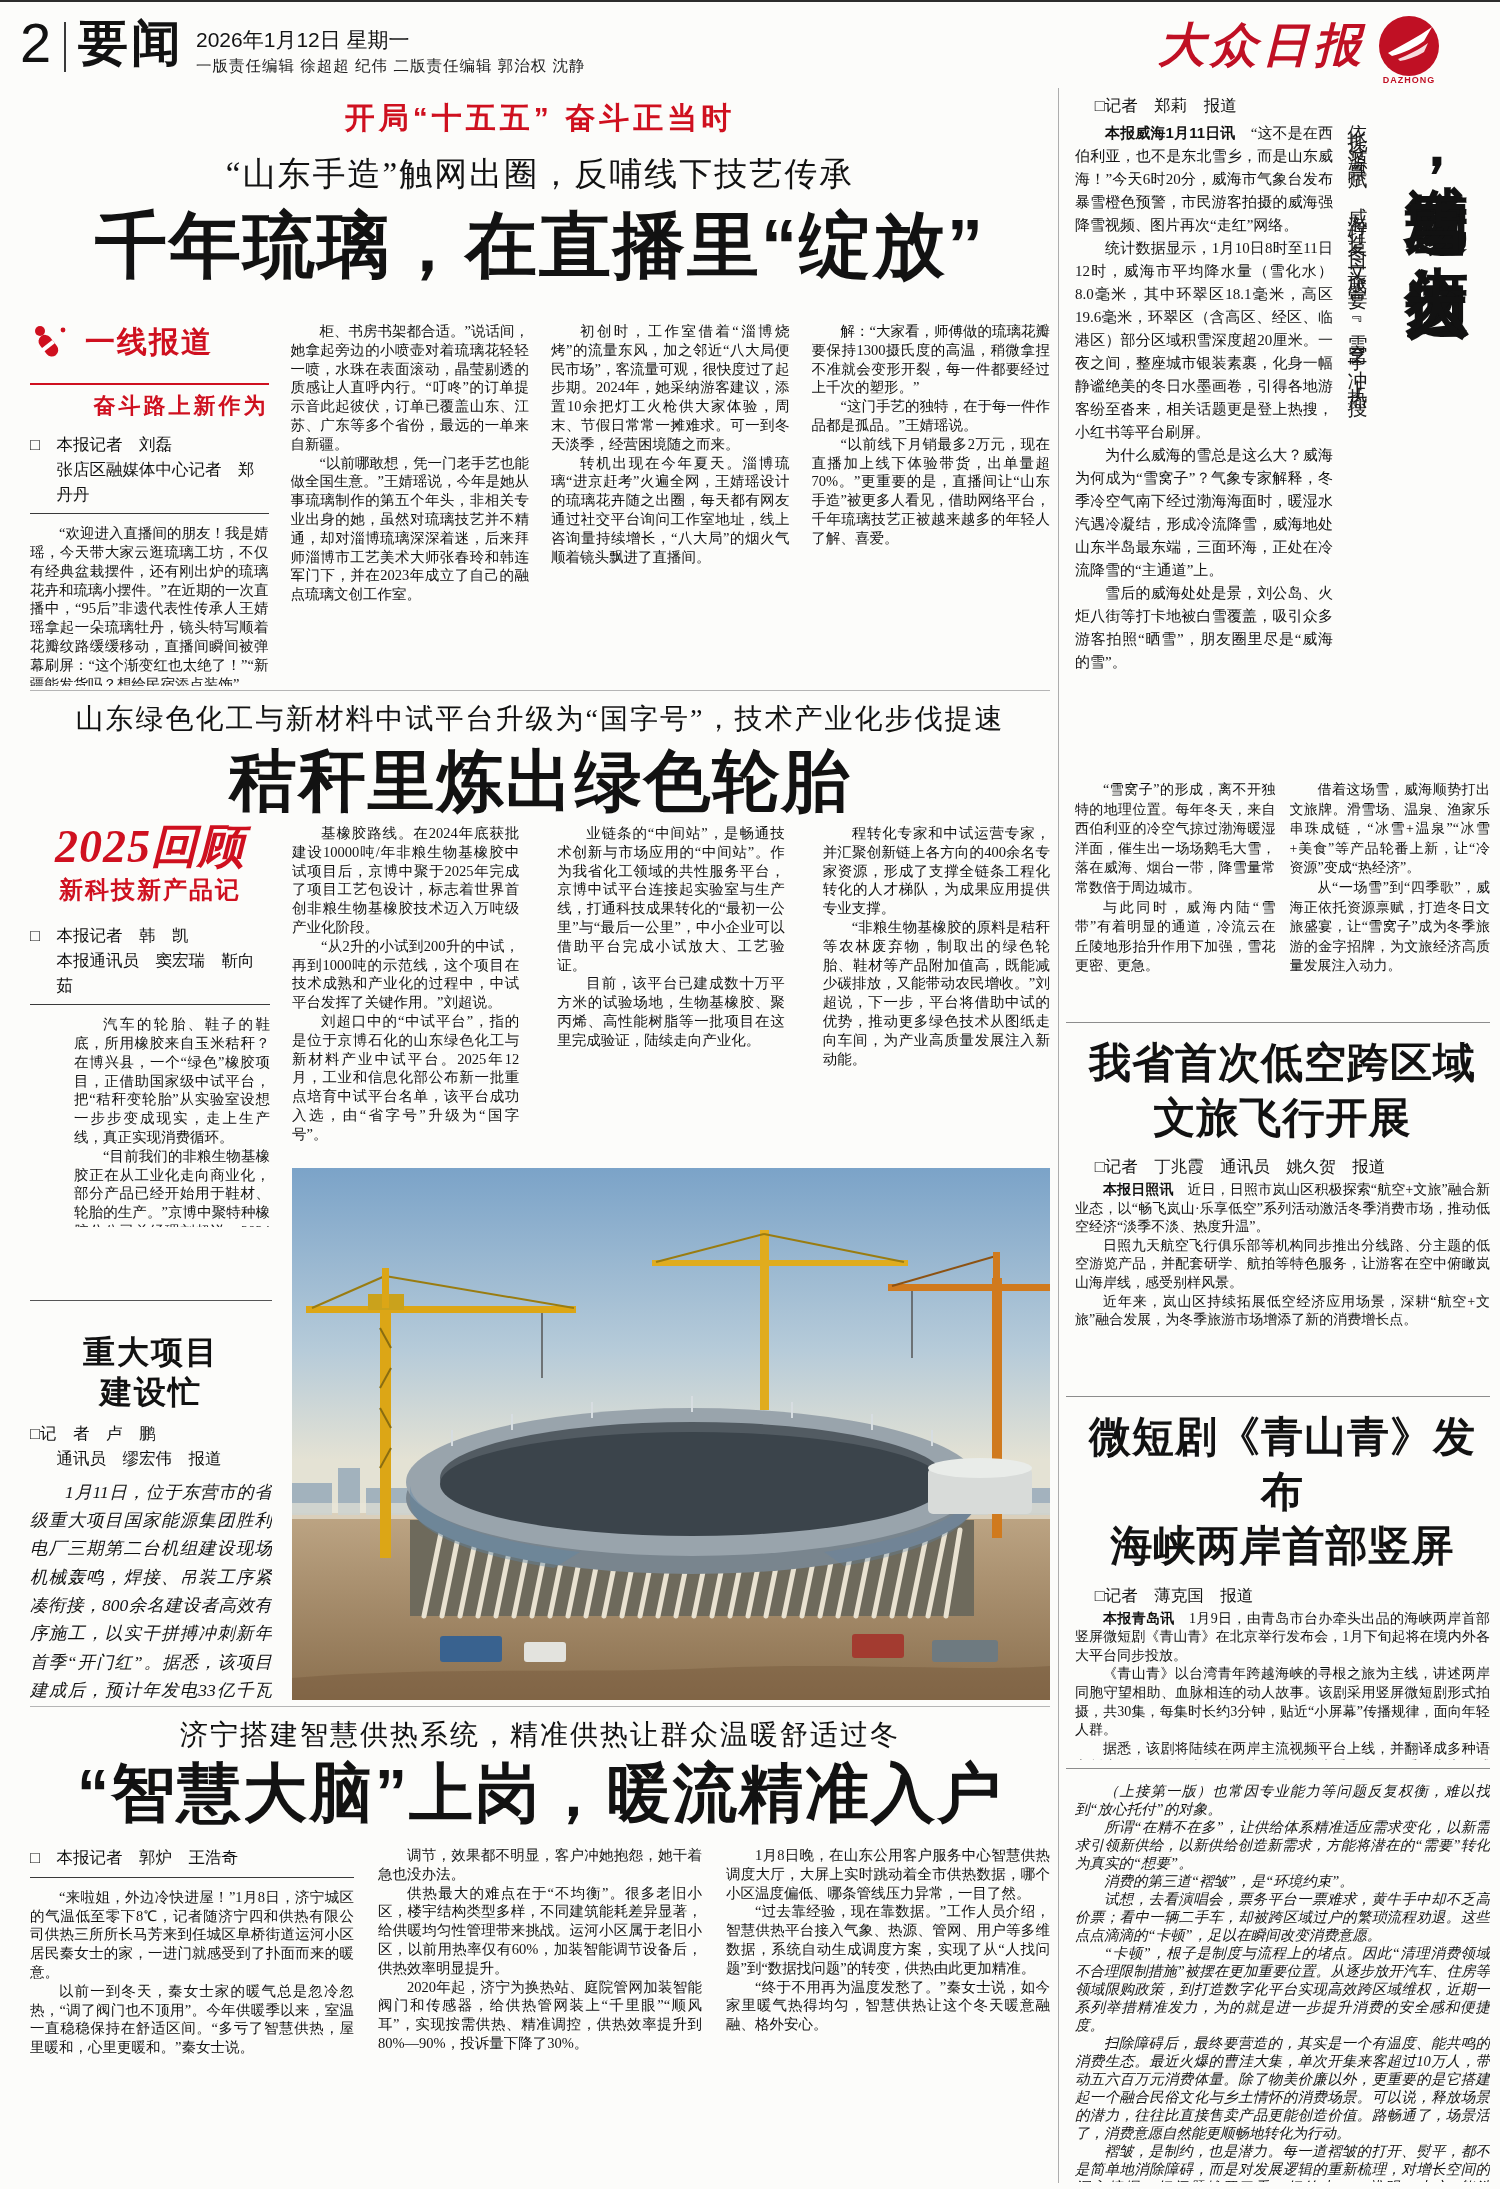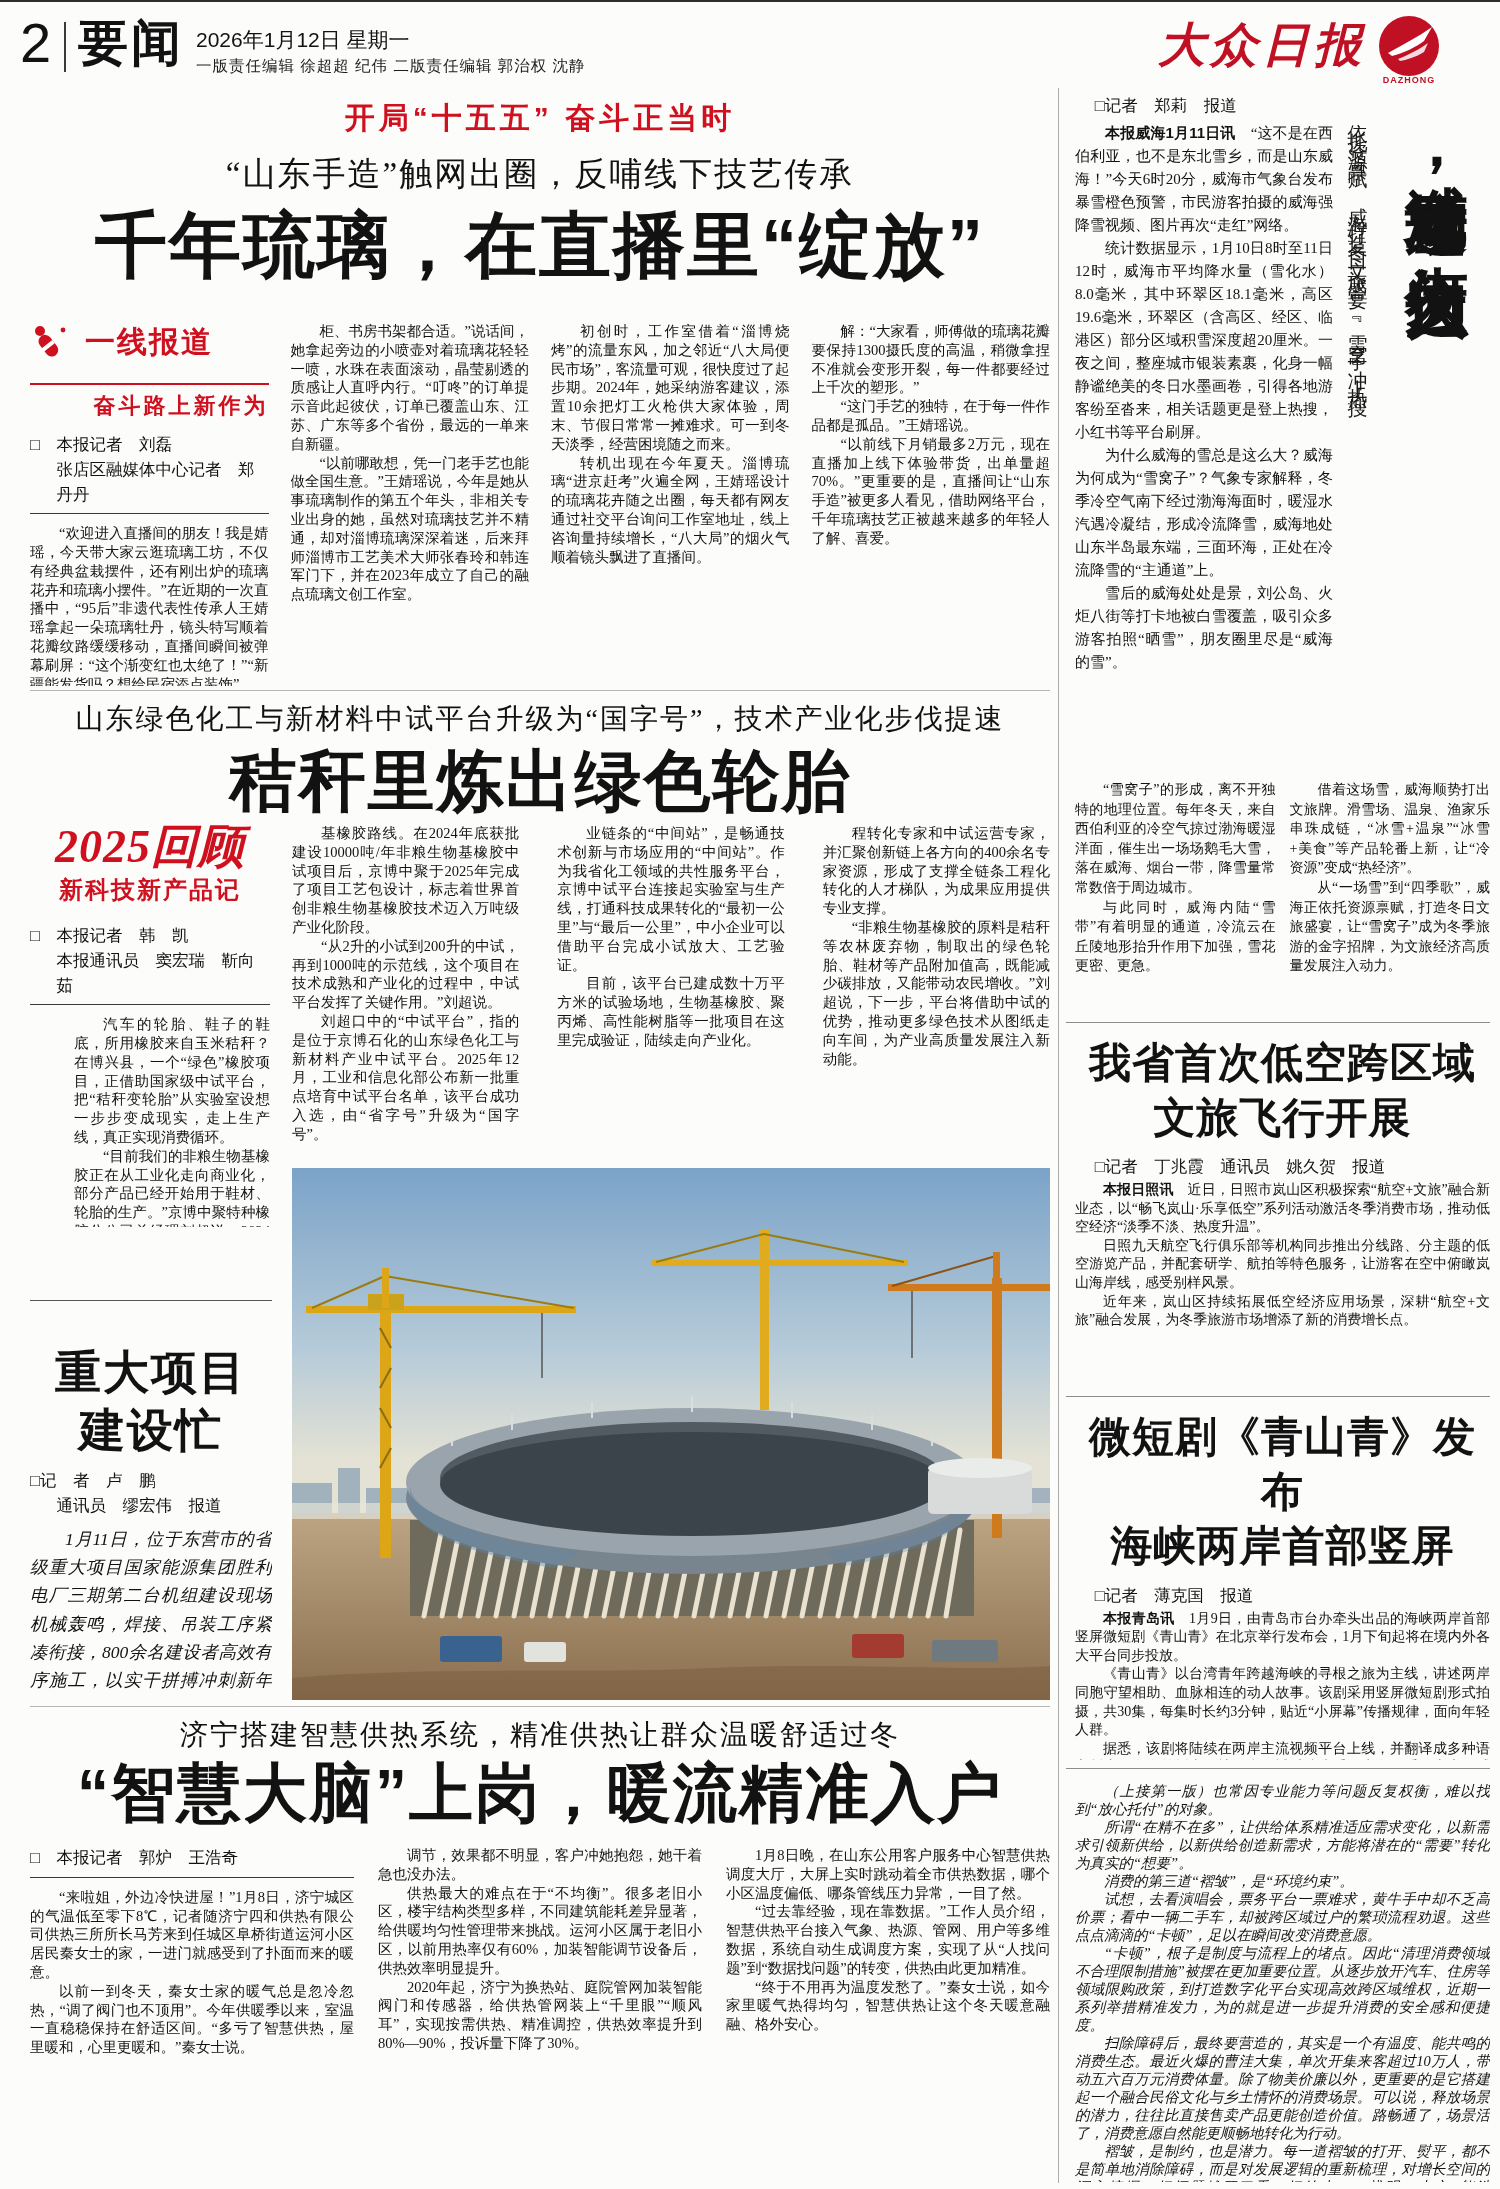--- a/index.html
+++ b/index.html
@@ -255,21 +255,21 @@
       <rect x="148" y="468" width="62" height="26" rx="3" fill="#39628f"></rect>
       <rect x="232" y="474" width="42" height="20" rx="3" fill="#e3e3de"></rect>
       <rect x="560" y="466" width="52" height="24" rx="3" fill="#a33b30"></rect>
       <rect x="640" y="472" width="66" height="22" rx="3" fill="#6e7a80"></rect>
       <path d="M0,510 C140,498 300,506 420,500 C560,494 680,504 758,498 L758,532 L0,532 Z" fill="#75593b" opacity=".45"></path>
     </svg>
   </div>
 
   <div class="rule-h" style="left:30px;top:1300px;width:242px;background:#555"></div>
   <div class="abs" style="left:30px;top:1332px;width:242px;height:368px;overflow:hidden;">
-    <div class="h-main center" style="font-size:46px;line-height:1.25;margin-top:12px;">
+    <div class="h-main center" style="font-size:32px;line-height:1.25;">
       <div>重大项目</div>
       <div>建设忙</div>
     </div>
     <div class="byline-plain" style="margin-top:10px;">
       <div>□记　者　卢　鹏</div>
       <div class="l2" style="padding-left:1.6em;">通讯员　缪宏伟　报道</div>
     </div>
     <div class="bt kai" style="font-size:17.5px;line-height:1.62;margin-top:6px;">
         <p>1月11日，位于东营市的省级重大项目国家能源集团胜利电厂三期第二台机组建设现场机械轰鸣，焊接、吊装工序紧凑衔接，800余名建设者高效有序施工，以实干拼搏冲刺新年首季“开门红”。据悉，该项目建成后，预计年发电33亿千瓦时，可满足约110万户家庭全年用电需求；供热能力覆盖超1400万平方米，并能提供稳定工业蒸汽。</p>
       </div>

